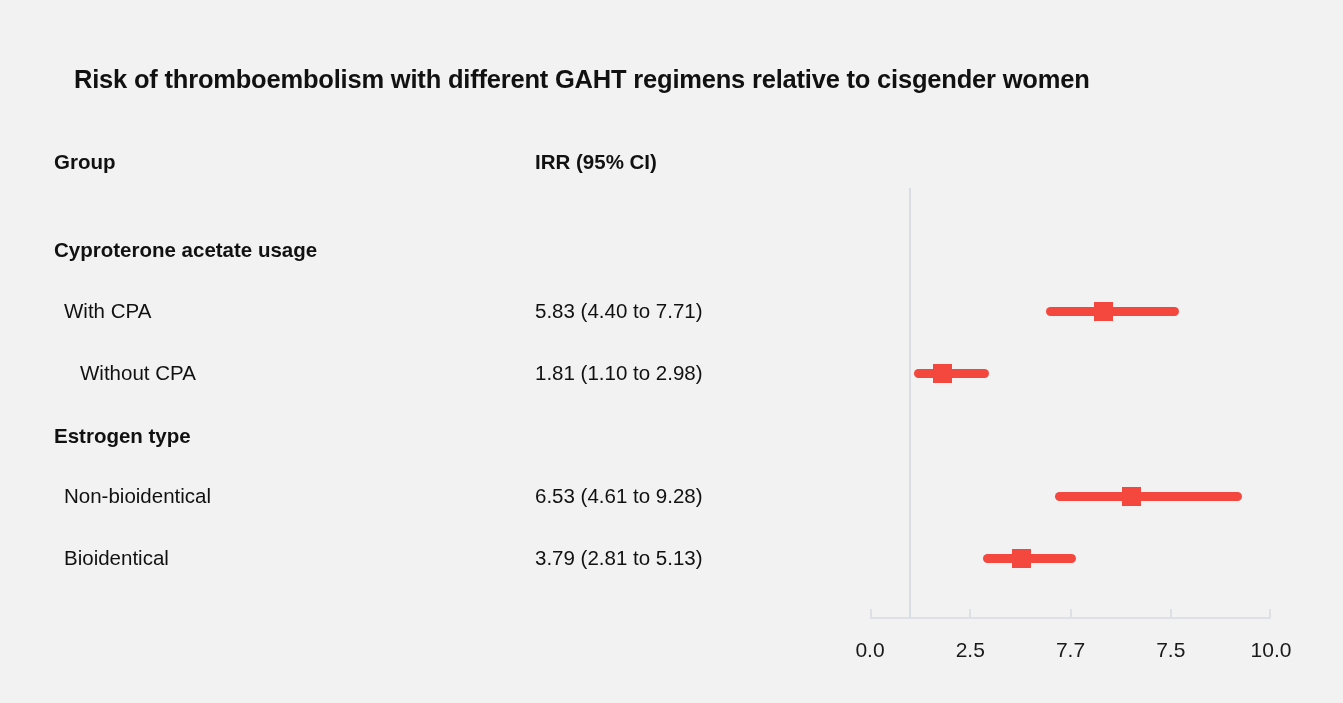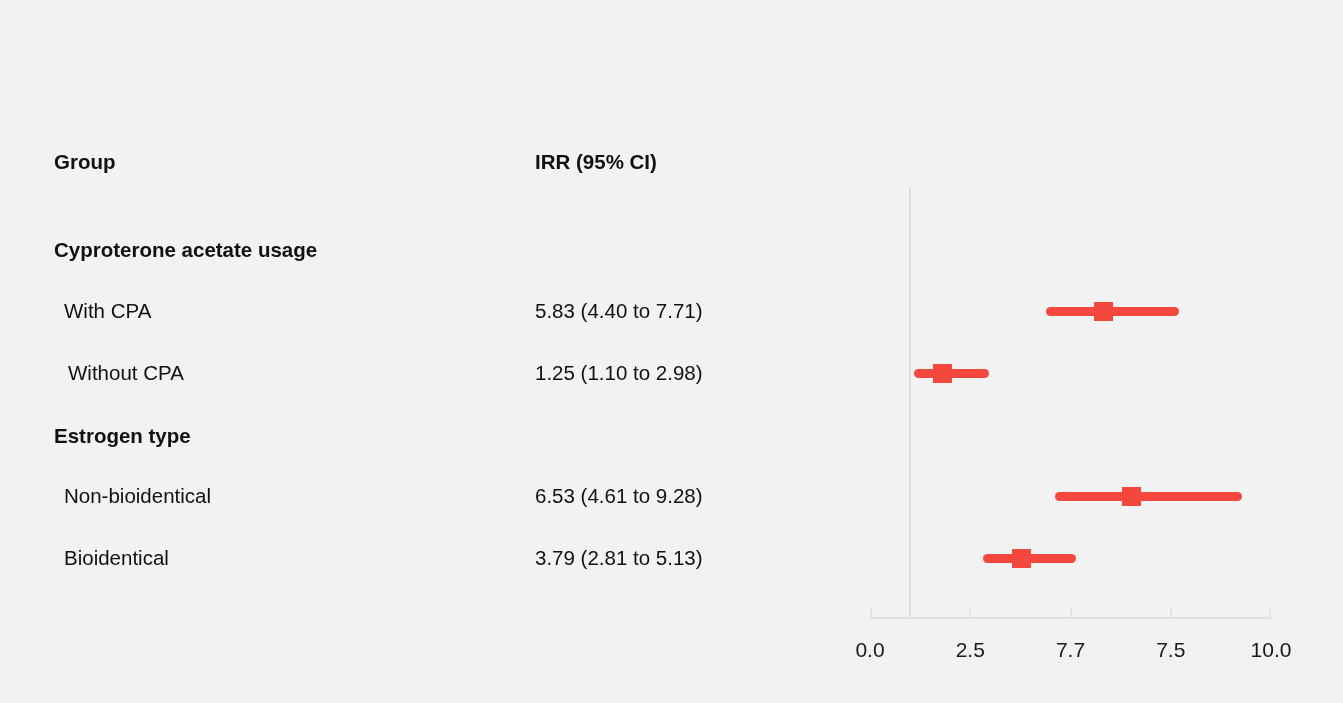--- a/index.html
+++ b/index.html
@@ -125,30 +125,33 @@
     position: absolute;
     width: 19px;
     height: 19px;
   }
 </style>
 </head>
 <body>
 
 <div id="forest-plot">
 
+  <div class="chart-title">
+    <span class="title-strong">Risk of thromboembolism with different GAHT regimens</span><span class="title-light"> relative to cisgender women</span>
+  </div>
 
   <div class="table-area">
     <div class="col-group hdr">Group</div>
     <div class="col-irr hdr">IRR (95% CI)</div>
     <div id="table-rows">
         <div class="col-group subhead" style="top: 238px; left: 54px;">Cyproterone acetate usage</div>
         <div class="col-group rowlabel" style="top: 299px; left: 64px;">With CPA</div>
         <div class="col-irr rowval" style="top: 299px;">5.83 (4.40 to 7.71)</div>
-        <div class="col-group rowlabel" style="top: 361px; left: 68px;">Without CPA</div>
-        <div class="col-irr rowval" style="top: 361px;">1.25 (1.10 to 2.98)</div>
+        <div class="col-group rowlabel" style="top: 361px; left: 80px;">Without CPA</div>
+        <div class="col-irr rowval" style="top: 361px;">1.81 (1.10 to 2.98)</div>
         <div class="col-group subhead" style="top: 424px; left: 54px;">Estrogen type</div>
         <div class="col-group rowlabel" style="top: 484px; left: 64px;">Non-bioidentical</div>
         <div class="col-irr rowval" style="top: 484px;">6.53 (4.61 to 9.28)</div>
         <div class="col-group rowlabel" style="top: 546px; left: 64px;">Bioidentical</div>
         <div class="col-irr rowval" style="top: 546px;">3.79 (2.81 to 5.13)</div>
       </div>
   </div>
 
   <div class="plot-area">
     <div id="plot-marks">

